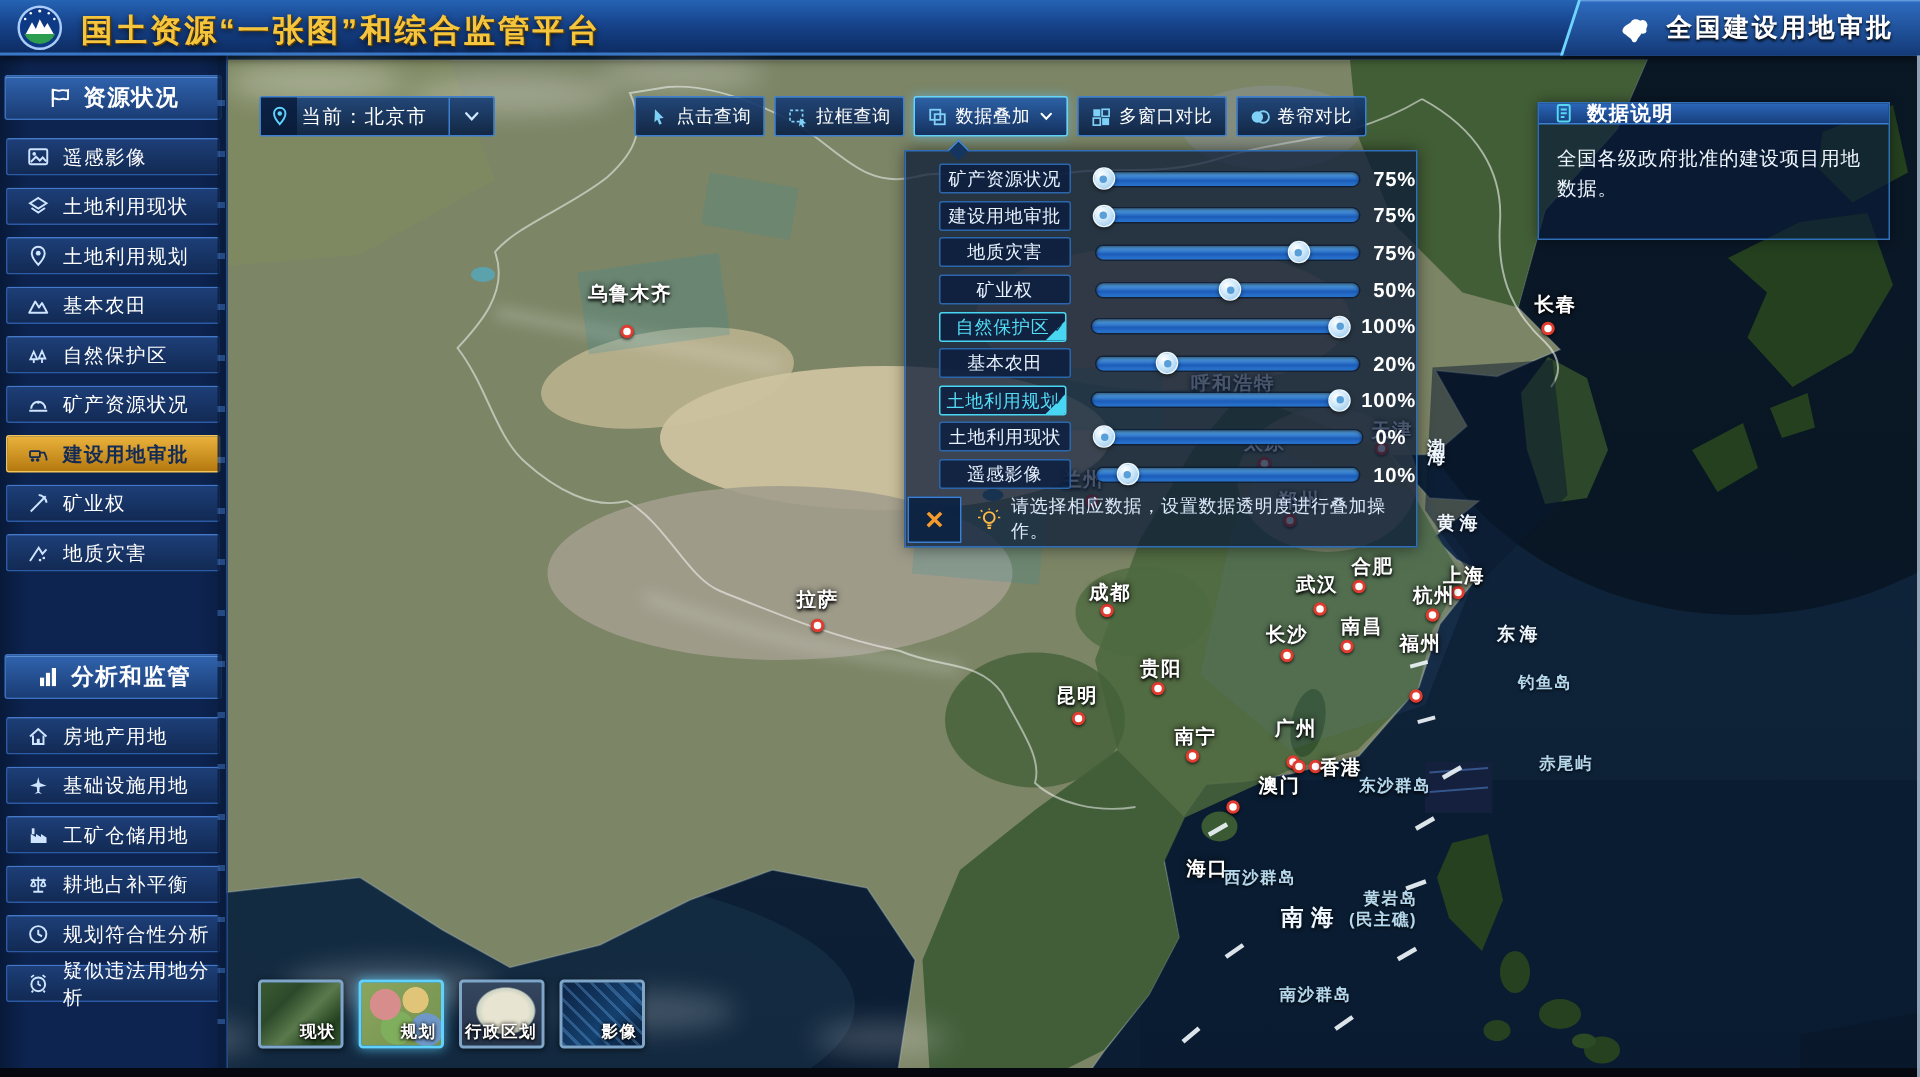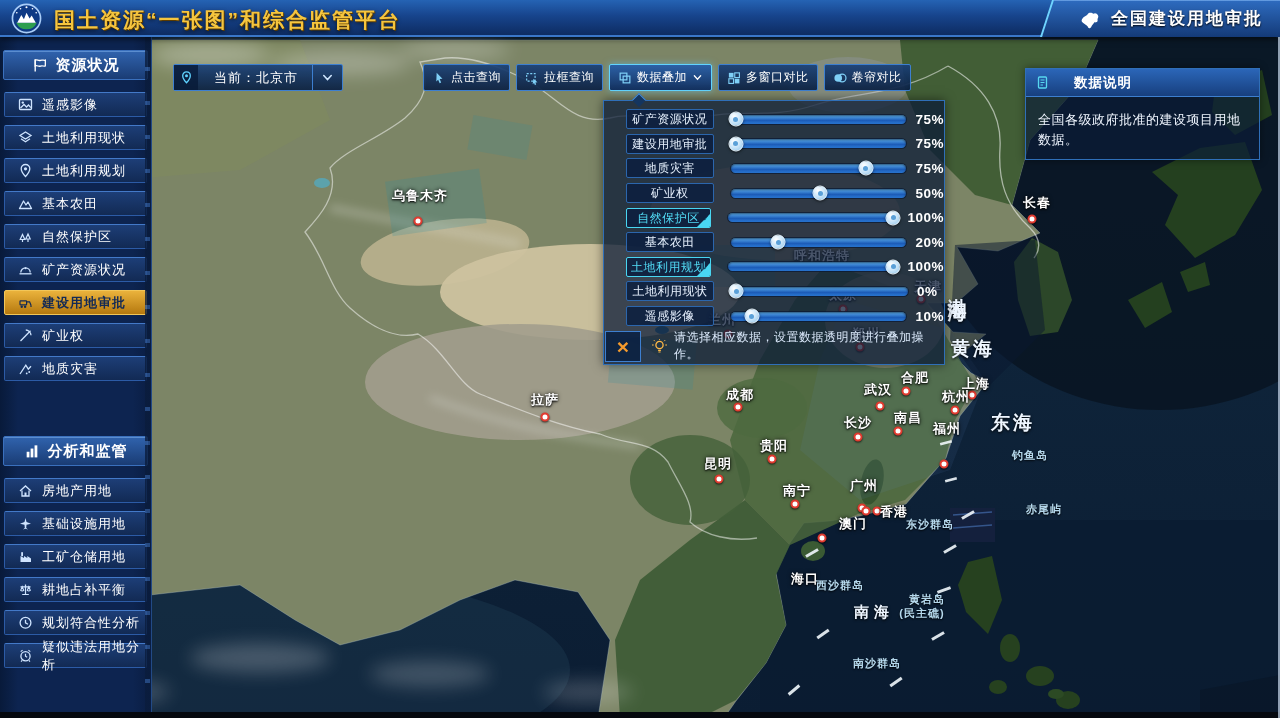--- a/index.html
+++ b/index.html
@@ -7,21 +7,21 @@
   body { font-family:"Liberation Sans","DejaVu Sans",sans-serif; }
   #app { position:relative; width:1280px; height:718px; overflow:hidden; background:#0c2036; }
 
   
   #map-svg { position:absolute; left:0; top:0; z-index:0; }
   #map-labels { position:absolute; left:0; top:0; width:1280px; height:718px; z-index:1; pointer-events:none; }
   .city-label { position:absolute; transform:translate(-50%,-50%); color:#fff; font-size:13px; font-weight:bold;
     text-shadow:0 1px 2px #000,0 0 4px rgba(0,0,0,.9); white-space:nowrap; letter-spacing:1px; }
   .city-marker { position:absolute; width:9px; height:9px; border-radius:50%; background:#fff;
     border:2.5px solid #e23b30; transform:translate(-50%,-50%); box-shadow:0 1px 2px rgba(0,0,0,.7); }
-  .sea-label { position:absolute; transform:translate(-50%,-50%); color:#eef6ff; font-size:19px; font-weight:bold;
+  .sea-label { position:absolute; transform:translate(-50%,-50%); color:#eef6ff; font-size:12px; font-weight:bold;
     letter-spacing:3px; text-shadow:0 1px 3px #000; white-space:nowrap; }
   .sea-label.vertical { writing-mode:vertical-lr; letter-spacing:6px; }
   .sea-label.large { font-size:15px; letter-spacing:5px; }
   .island-label { position:absolute; transform:translate(-50%,-50%); color:#bfe3f7; font-size:11px; font-weight:bold;
     letter-spacing:1px; text-shadow:0 1px 2px #000; white-space:nowrap; opacity:.95; }
 
   
   #header { position:absolute; left:0; top:0; width:1280px; height:37px; z-index:6;
     background:linear-gradient(180deg,#2563b4 0%,#17448c 45%,#0d2c62 100%);
     border-bottom:2px solid #3a77c9; box-shadow:0 2px 6px rgba(0,0,0,.6); }
@@ -51,21 +51,21 @@
   .side-item.active { background:linear-gradient(180deg,#eab23c,#b5790f); border-color:#f2c659; color:#132a55; font-weight:bold; }
   .side-item.active .ic { color:#132a55; }
   .side-gap { height:34px; }
 
   
   #loc-widget { position:absolute; left:173px; top:64px; height:27px; z-index:5; display:flex; align-items:center;
     background:linear-gradient(180deg,rgba(25,64,120,.92),rgba(10,32,66,.92)); border:1px solid #3d7fd0;
     border-radius:2px; color:#fff; font-size:13px; cursor:pointer; }
   #loc-widget .pinbox { width:24px; height:100%; display:flex; align-items:center; justify-content:center;
     background:rgba(8,26,56,.8); color:#5fd2ff; }
-  #loc-widget .loc-text { padding:0 14px 0 16px; letter-spacing:1px; }
+  #loc-widget .loc-text { padding:0 14px 0 3px; letter-spacing:1px; }
   #loc-widget .caretbox { width:30px; height:100%; display:flex; align-items:center; justify-content:center;
     border-left:1px solid #3d7fd0; color:#cfe6ff; }
   #toolbar { position:absolute; left:423px; top:64px; z-index:5; display:flex; gap:6px; }
   .tool-btn { height:27px; padding:0 8px; display:flex; align-items:center; gap:5px;
     background:linear-gradient(180deg,rgba(25,64,120,.92),rgba(10,32,66,.92)); border:1px solid #3d7fd0;
     border-radius:2px; color:#fff; font-size:12px; letter-spacing:.5px; cursor:pointer; white-space:nowrap; }
   .tool-btn .ic { color:#7fd0f7; }
   .tool-btn.active { border-color:#62d4ff; box-shadow:0 0 7px rgba(90,200,255,.55);
     background:linear-gradient(180deg,rgba(40,95,170,.95),rgba(15,45,95,.95));justify-content:center; }
 
@@ -94,21 +94,21 @@
   #overlay-foot { position:absolute; left:0; bottom:0; right:0; height:36px; display:flex; align-items:center; }
   #ov-close { position:absolute; left:1px; bottom:2px; width:36px; height:31px; display:flex; align-items:center;
     justify-content:center; background:rgba(12,34,66,.9); border:1px solid #3d7fd0; color:#f59b2d; font-size:21px;
     font-weight:bold; cursor:pointer; }
   #ov-tip { margin-left:48px; display:flex; align-items:center; gap:7px; color:#dbe9fb; font-size:12px; letter-spacing:.5px; }
   #ov-tip .ic { color:#ffb945; }
 
   
   #info-panel { position:absolute; left:1025px; top:68px; width:235px; height:92px; z-index:5;
     border:1px solid #2f6fb8; background:rgba(10,28,56,.68); box-shadow:0 0 8px rgba(0,0,0,.45); }
-  #info-header { height:28px; display:flex; align-items:center; gap:24px; padding-left:9px;
+  #info-header { height:14px; display:flex; align-items:center; gap:8px; padding-left:9px;
     background:linear-gradient(180deg,#2b66b8,#173f7e); border-bottom:1px solid #3d7fd0; }
   #info-header .ic { color:#57d7f0; }
   #info-title { color:#fff; font-size:13.5px; font-weight:bold; letter-spacing:1px; }
   #info-body { padding:13px 12px; color:#f0f6ff; font-size:13px; letter-spacing:.5px; line-height:1.5; }
 
   
   #minimap { position:absolute; left:172px; top:653px; z-index:5; display:flex; gap:10px; }
   .thumb { position:relative; width:57px; height:46px; border:2px solid #7fa6c9; border-radius:3px; cursor:pointer;
     box-shadow:0 1px 4px rgba(0,0,0,.6); overflow:hidden; }
   .thumb.selected { border-color:#5fd2ff; box-shadow:0 0 8px rgba(95,210,255,.7); }
@@ -663,16 +663,30 @@
   <div id="info-panel">
     <div id="info-header">
       <svg class="ic" width="15" height="15" viewBox="0 0 15 15">
           <use href="#icon-document-icon"></use>
         </svg>
       <span id="info-title">数据说明</span>
     </div>
     <div id="info-body">全国各级政府批准的建设项目用地数据。</div>
   </div>
 
+  <div id="minimap">
+      <div class="thumb k-xianzhuang">
+        <span class="thumb-label">现状</span>
+      </div>
+      <div class="thumb k-guihua selected">
+        <span class="thumb-label">规划</span>
+      </div>
+      <div class="thumb k-xingzheng">
+        <span class="thumb-label">行政区划</span>
+      </div>
+      <div class="thumb k-yingxiang">
+        <span class="thumb-label">影像</span>
+      </div>
+    </div>
 
   <div id="bottom-strip"></div>
   <div id="right-strip"></div>
 </div>
 
 </body></html>

